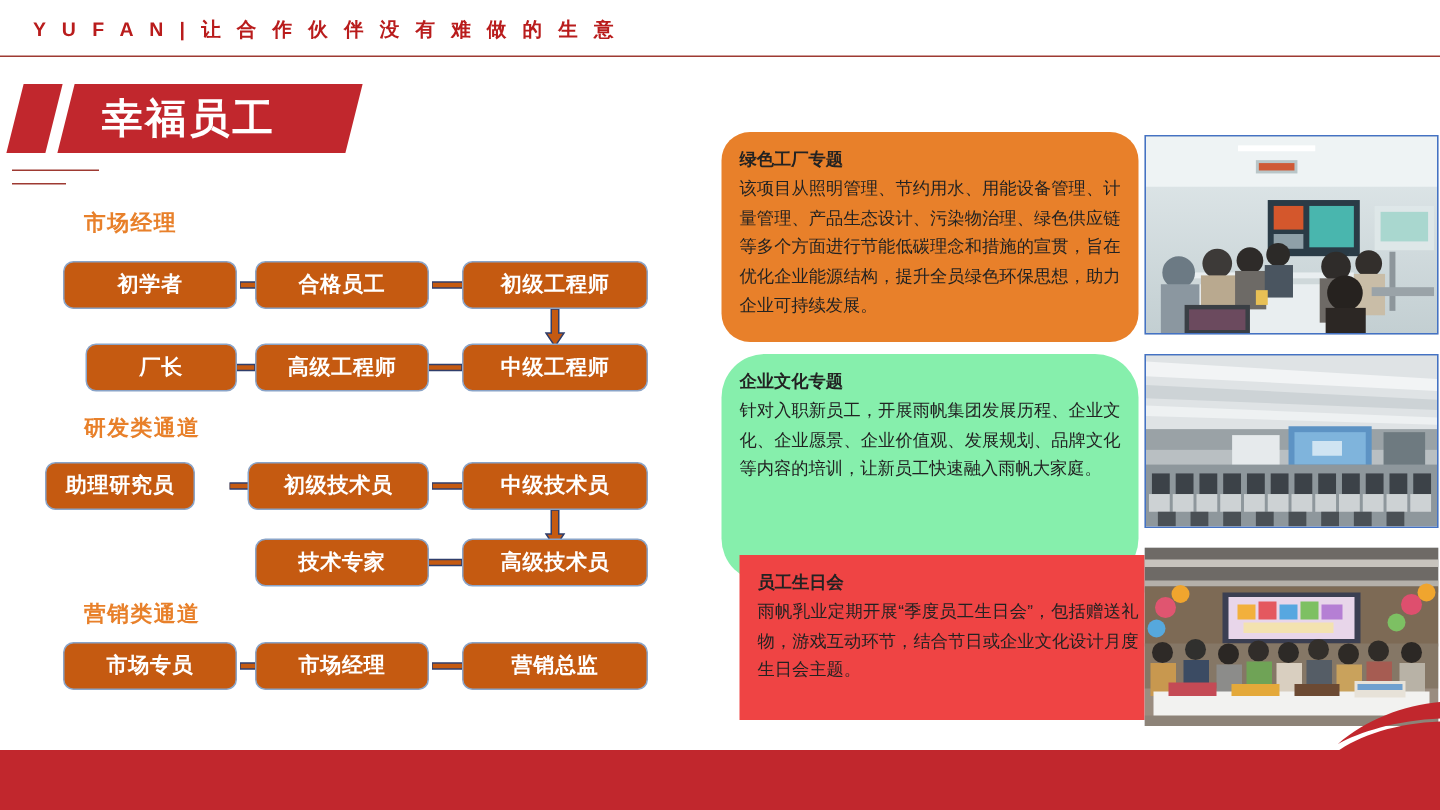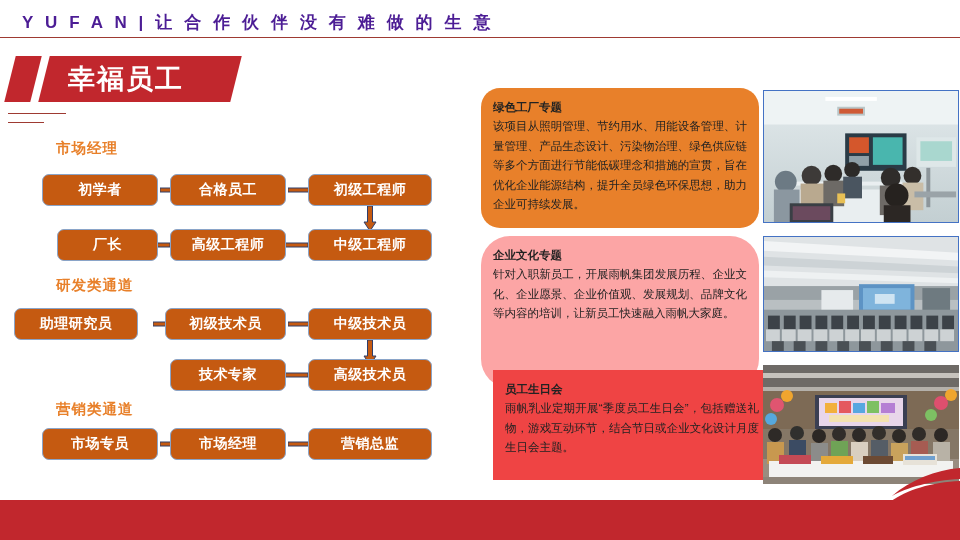--- a/index.html
+++ b/index.html
@@ -18,23 +18,23 @@
 
   
   .top-header {
     position: absolute;
     left: 0; top: 0;
     width: 960px; height: 38px;
   }
   .top-header-text {
     position: absolute;
     left: 22px; top: 11px;
-    font-size: 17px;
+    font-size: 13px;
     font-weight: bold;
-    color: #4c1d95;
+    color: #b91c1c;
     letter-spacing: 3.6px;
     white-space: nowrap;
   }
   .top-header-rule {
     position: absolute;
     left: 0; top: 37px;
     width: 960px; height: 1.4px;
     background: #9e3a32;
   }
 
@@ -227,21 +227,21 @@
     <div class="node" style="left:170px; top:229px; width:116px; height:32px;">高级工程师</div>
     <div class="arrow-h" style="left:120px; top:239px; width:50px;">
       <svg viewBox="0 0 50 12" width="50" height="12">
         <path d="M50 4 L14 4 L14 0.5 L1 6 L14 11.5 L14 8 L50 8 Z" fill="#C55A11" stroke="#2F3E6B" stroke-width="1"></path>
       </svg>
     </div>
     <div class="node" style="left:57px; top:229px; width:101px; height:32px;">厂长</div>
 
     <div class="channel-label" style="left:56px; top:276px;">研发类通道</div>
 
-    <div class="node" style="left:14px; top:308px; width:124px; height:32px;">助理研究员</div>
+    <div class="node" style="left:30px; top:308px; width:100px; height:32px;">助理研究员</div>
     <div class="arrow-h" style="left:153px; top:318px; width:50px;">
       <svg viewBox="0 0 50 12" width="50" height="12">
         <path d="M0 4 L36 4 L36 0.5 L49 6 L36 11.5 L36 8 L0 8 Z" fill="#C55A11" stroke="#2F3E6B" stroke-width="1"></path>
       </svg>
     </div>
     <div class="node" style="left:165px; top:308px; width:121px; height:32px;">初级技术员</div>
     <div class="arrow-h" style="left:288px; top:318px; width:50px;">
       <svg viewBox="0 0 50 12" width="50" height="12">
         <path d="M0 4 L36 4 L36 0.5 L49 6 L36 11.5 L36 8 L0 8 Z" fill="#C55A11" stroke="#2F3E6B" stroke-width="1"></path>
       </svg>
@@ -323,21 +323,21 @@
         <circle cx="134" cy="106" r="12" fill="#26221f"></circle>
         <rect x="121" y="116" width="27" height="17" fill="#2c2724"></rect>
         <rect x="26" y="114" width="44" height="19" fill="#3a3f45"></rect>
         <rect x="29" y="117" width="38" height="14" fill="#6b4a5e"></rect>
         <rect x="74" y="104" width="8" height="10" fill="#e8c055"></rect>
         <rect x="164" y="78" width="4" height="40" fill="#8d969b"></rect>
         <rect x="152" y="102" width="42" height="6" fill="#9aa3a8"></rect>
       </svg>
     </div>
 
-    <div class="card" style="left:0; top:148px; width:278px; height:152px; background:#fca5a5;border-radius:29px;">
+    <div class="card" style="left:0; top:148px; width:278px; height:152px; background:#86efac;border-radius:29px;">
       <div class="card-text">
         <div class="card-title">企业文化专题</div>
         <div class="card-body">针对入职新员工，开展雨帆集团发展历程、企业文化、企业愿景、企业价值观、发展规划、品牌文化等内容的培训，让新员工快速融入雨帆大家庭。</div>
       </div>
     </div>
     <div class="card-photo" style="left:282px; top:148px; width:196px; height:116px;">
       <svg viewBox="0 0 196 116" preserveAspectRatio="none">
         <rect width="196" height="116" fill="#b9bfc2"></rect>
         <rect x="0" y="0" width="196" height="50" fill="#dfe3e5"></rect>
         <polygon points="0,4 196,16 196,24 0,14" fill="#f2f4f5"></polygon>

